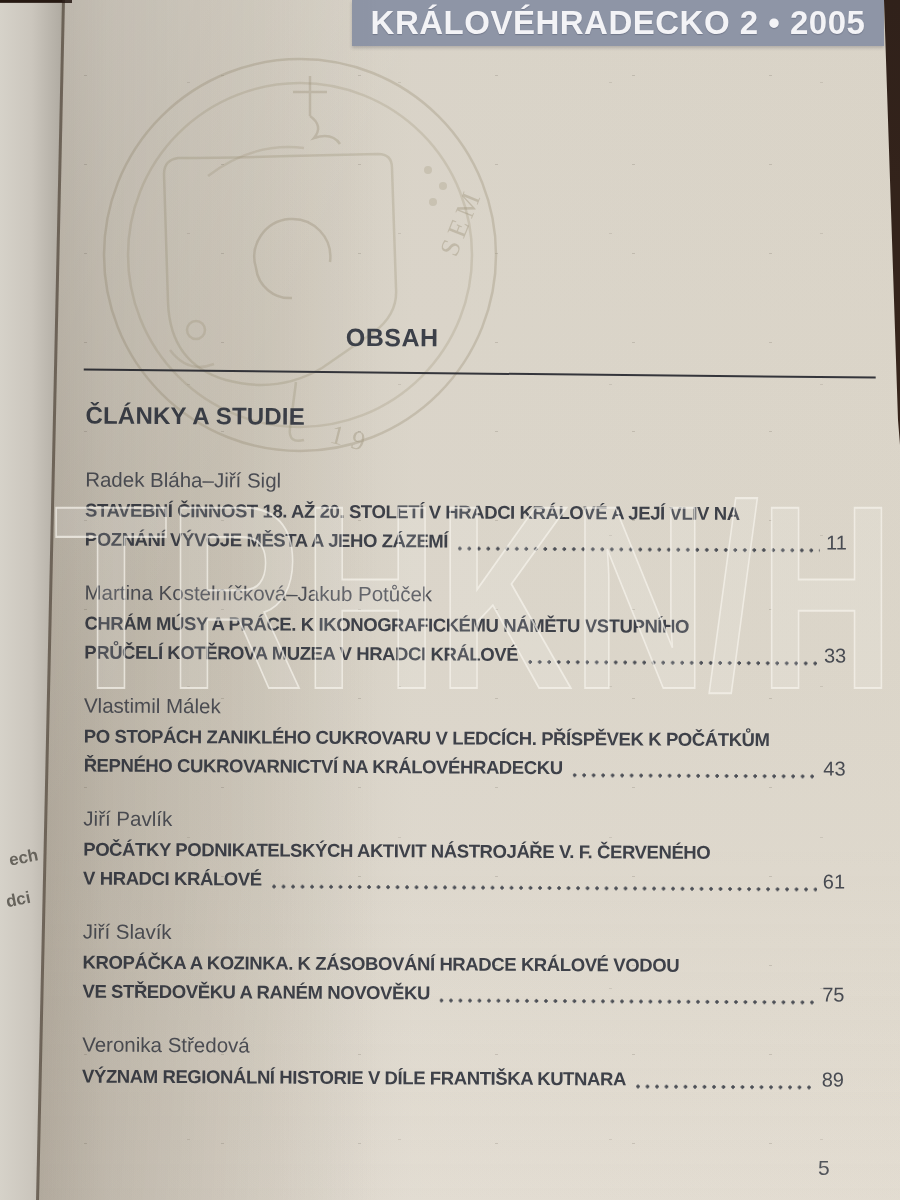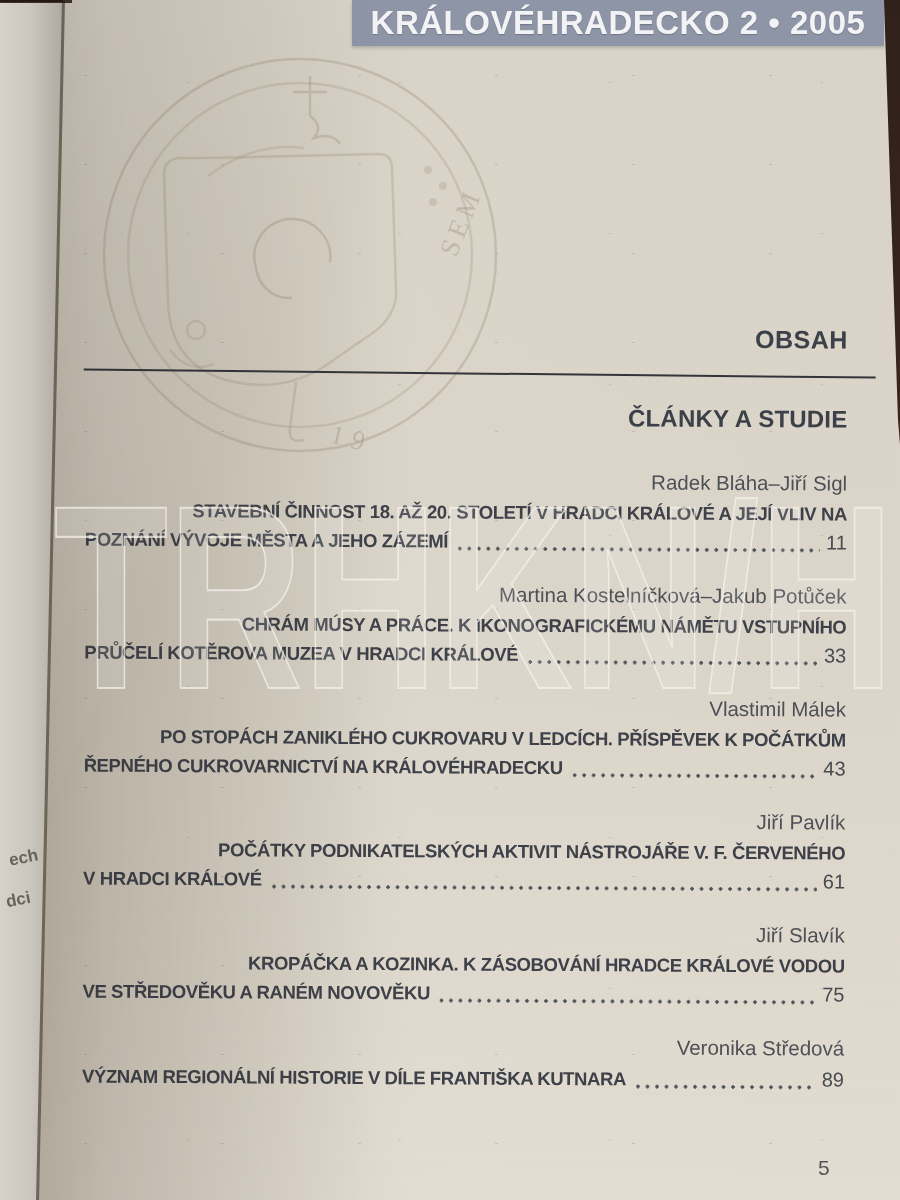--- a/index.html
+++ b/index.html
@@ -9,21 +9,21 @@
 
   
   .table-bg{position:absolute;inset:0;background:linear-gradient(180deg,#30211a 0%,#38261c 40%,#41302a 100%);}
 
   
   .page{position:absolute;inset:0;
         background:
           linear-gradient(115deg,rgba(255,255,255,.30) 0%,rgba(255,255,255,0) 30%),
           linear-gradient(90deg,rgba(110,100,85,.22) 0%,rgba(110,100,85,.10) 22%,rgba(255,255,255,.05) 46%,rgba(240,234,220,.10) 100%),
           linear-gradient(180deg,#d7d1c5 0%,#d9d3c7 55%,#ded8cd 85%,#e2dcd2 100%);
-        clip-path:polygon(63px 0,884px 0,898px 420px,900px 445px,900px 1200px,37px 1200px);text-align:right;}
+        clip-path:polygon(63px 0,884px 0,898px 420px,900px 445px,900px 1200px,37px 1200px);}
   .page::after{content:"";position:absolute;inset:0;opacity:.45;pointer-events:none;
         background-image:radial-gradient(rgba(60,50,40,.35) 1px,transparent 1.4px),
                          radial-gradient(rgba(60,50,40,.25) 1px,transparent 1.3px);
         background-size:137px 89px,211px 151px;background-position:17px 31px,83px 7px;}
 
   
   .shade{position:absolute;inset:0;pointer-events:none;mix-blend-mode:multiply;z-index:5;
         background:
           linear-gradient(90deg,rgba(120,108,92,.28) 0%,rgba(140,130,115,.16) 12%,rgba(175,168,152,.10) 30%,rgba(255,255,255,0) 42%),
           linear-gradient(180deg,rgba(255,255,255,0) 70%,rgba(235,230,218,.06) 100%);}

